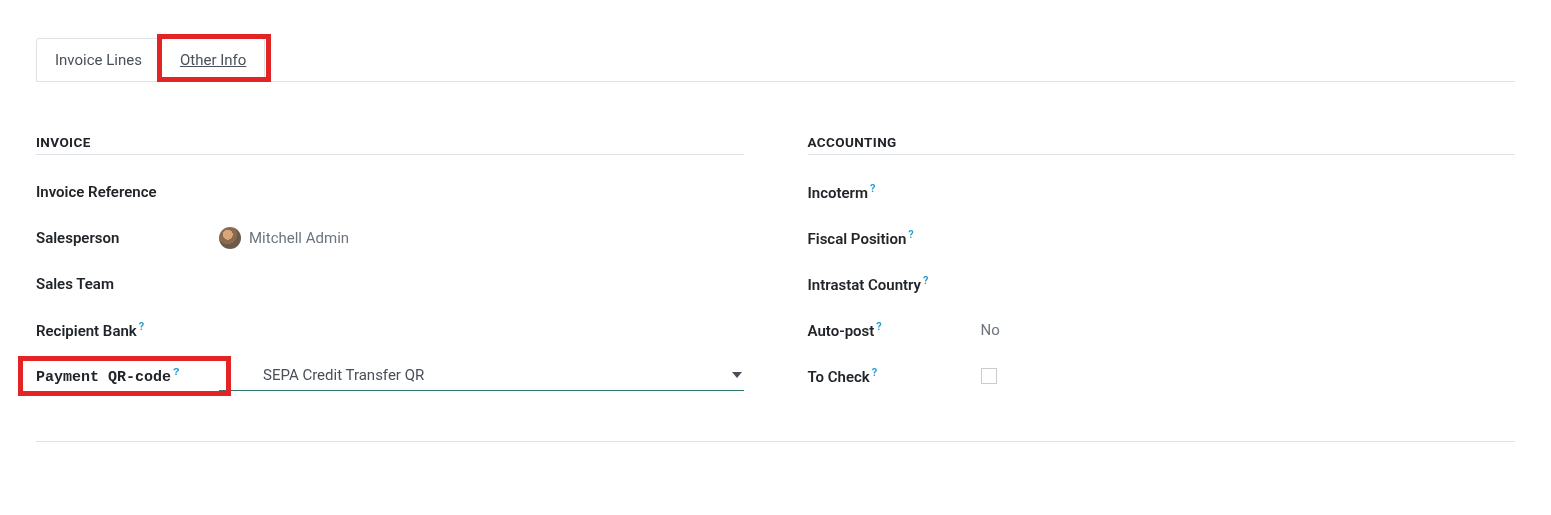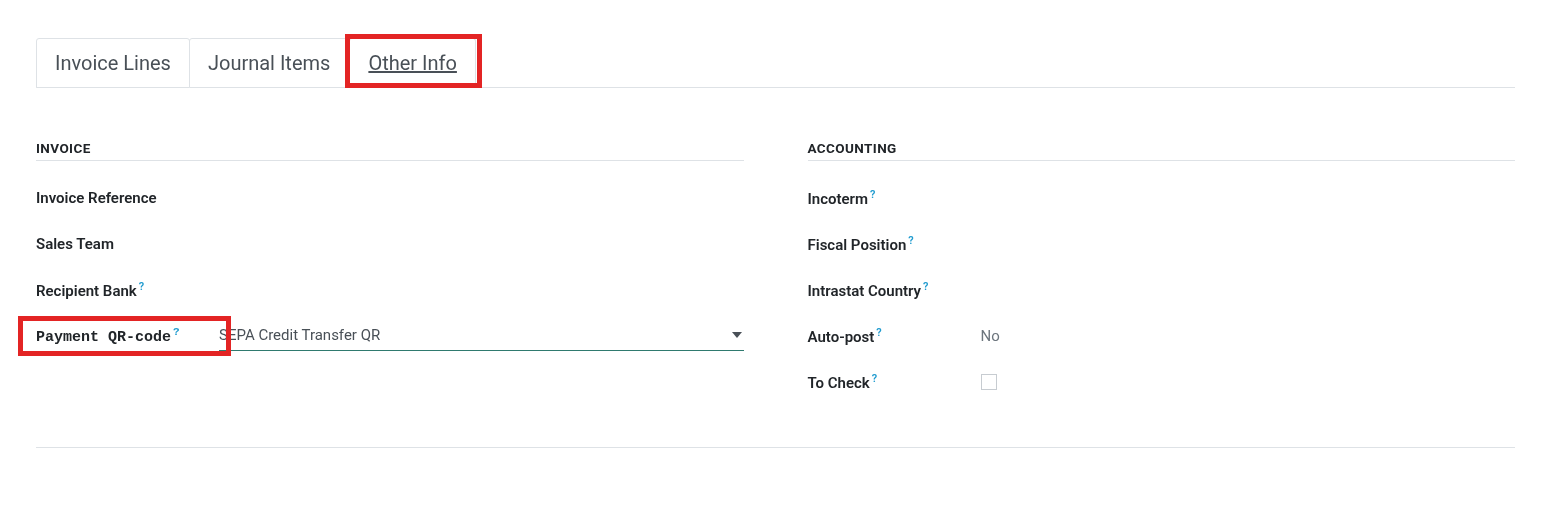--- a/index.html
+++ b/index.html
@@ -22,21 +22,21 @@
   }
 
   
   .tabs {
     display: flex;
     border-bottom: 1px solid #dee2e6;
     position: relative;
   }
   .tab {
     padding: 12px 18px;
-    font-size: 20px;
+    font-size: 15px;
     color: #495057;
     cursor: default;
     background: #fff;
     border: 1px solid transparent;
     margin-bottom: -1px;
     border-radius: 3px 3px 0 0;
   }
   .tab.inactive {
     border: 1px solid #dee2e6;
     border-bottom-color: #dee2e6;
@@ -110,21 +110,21 @@
     margin-left: 2px;
   }
   .select {
     width: 100%;
     display: flex;
     align-items: center;
     justify-content: space-between;
     border-bottom: 1px solid #2f7a6f;
     padding: 4px 2px 6px 0;
   }
-  .select .txt { color: #495057; }
+  .select .txt { color: #495057; margin-left: 44px; }
   .select .caret {
     width: 0; height: 0;
     border-left: 5px solid transparent;
     border-right: 5px solid transparent;
     border-top: 6px solid #495057;
   }
   .checkbox {
     width: 16px; height: 16px;
     border: 1px solid #c7ccd1;
     background: #fff;
@@ -148,37 +148,43 @@
 <body>
 
 <div class="page">
 
   <div class="topcut">
     
   </div>
 
   <div class="tabs">
     <div class="tab inactive">Invoice Lines</div>
-    <div class="tab inactive">Journal Items</div>
     <span class="tab-wrap">
       <div class="tab active">Other Info</div>
       <span class="redbox"></span>
     </span>
   </div>
 
   <div class="form">
 
     <div class="col left">
       <div class="section-title">INVOICE</div>
 
       <div class="field">
         <div class="field-label">Invoice Reference</div>
         <div class="field-value"></div>
       </div>
 
+      <div class="field">
+        <div class="field-label">Salesperson</div>
+        <div class="field-value">
+          <span class="avatar"></span>
+          <span>Mitchell Admin</span>
+        </div>
+      </div>
 
       <div class="field">
         <div class="field-label">Sales Team</div>
       </div>
 
       <div class="field">
         <div class="field-label">
           <span>Recipient Bank</span><span class="help">?</span>
         </div>
       </div>

